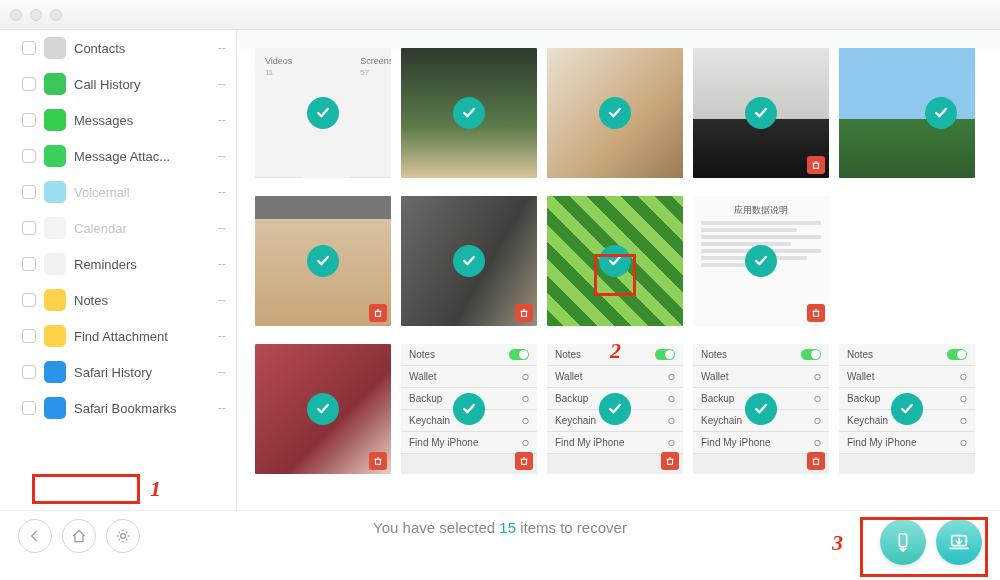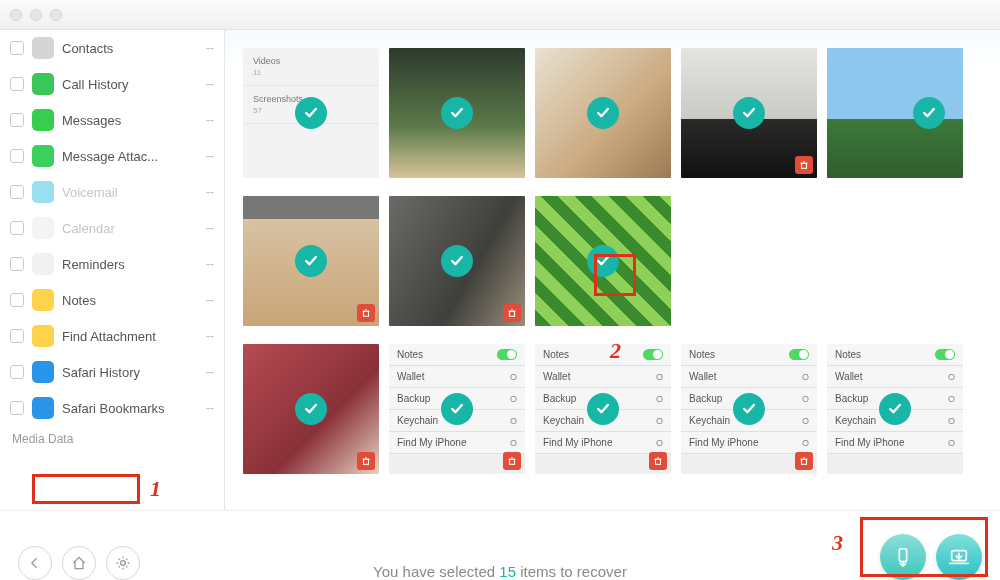--- a/index.html
+++ b/index.html
@@ -7,21 +7,21 @@
   body { background: #fff; position: relative; }
 
   
   .titlebar { height: 30px; background: linear-gradient(#fbfbfb,#f0f0f0); border-bottom:1px solid #e4e4e4; display:flex; align-items:center; padding-left:10px; }
   .traffic { display:flex; gap:8px; }
   .dot { width:12px; height:12px; border-radius:50%; background:#e6e6e6; border:1px solid #d5d5d5; }
 
   .main { display:flex; height: 480px; }
 
   
-  .sidebar { width: 225px; border-right:1px solid #e6e6e6; background:#fff; overflow:hidden; font-size:13px; color:#555;}
+  .sidebar { width: 225px; border-right:1px solid #e6e6e6; background:#fff; overflow:hidden; font-size:13px; color:#555;margin-left:12px;}
   .section-label { padding:6px 12px 4px; font-size:12px; color:#9a9a9a;}
   .sb-item { display:flex; align-items:center; height:36px; padding:0 10px; position:relative;}
   .sb-item.dim { color:#c5c5c5;justify-content:flex-end; }
   .sb-check { width:14px; height:14px; border:1px solid #c9c9c9; border-radius:3px; margin-right:8px; flex:none;}
   .sb-icon { width:22px; height:22px; border-radius:5px; margin-right:8px; flex:none; display:flex; align-items:center; justify-content:center; color:#fff; font-weight:bold; font-size:12px;}
   .sb-label { flex:1; white-space:nowrap; overflow:hidden; text-overflow:ellipsis;}
   .sb-dash { color:#bbb; font-size:12px; margin-left:auto; padding-left:6px;}
   .sb-count { color:#666; font-size:13px; margin-left:auto; padding-left:6px;}
   .sb-item.sel { background:#e0f0f0; }
   .photos-wrap { position:relative; }
@@ -45,31 +45,31 @@
   .ph .trash path, .ph .trash rect{ fill:none; stroke:#fff; stroke-width:1.3; }
 
   
   .settings-thumb { background:#efefef; display:flex; flex-direction:column; font-size:10px; color:#555;}
   .settings-thumb .srow{ display:flex; align-items:center; justify-content:space-between; padding:5px 8px; border-bottom:1px solid #e0e0e0; background:#f6f6f6;}
   .settings-thumb .pill{ width:20px; height:11px; border-radius:6px; background:#4cd964; position:relative;}
   .settings-thumb .pill::after{content:""; position:absolute; right:1px; top:1px; width:9px; height:9px; border-radius:50%; background:#fff;}
   .settings-thumb .stat{ color:#888; font-size:9px;}
 
   
-  .syslist { background:#f3f3f3; display:flex; flex-direction:column; font-size:9px; color:#777;}
+  .syslist { background:#f3f3f3; display:flex; font-size:9px; color:#777;gap:48px;}
   .syslist .r{ padding:8px 10px; border-bottom:1px solid #e6e6e6;}
   .syslist .sub{ font-size:8px; color:#aaa; margin-top:2px;}
 
   
   .doc-thumb { background:#fafafa; padding:8px; font-size:7px; color:#999; line-height:1.4;}
   .doc-thumb .tt{ font-size:9px; color:#555; text-align:center; margin-bottom:4px;}
   .doc-thumb .ln{ height:4px; background:#e0e0e0; margin-bottom:3px; border-radius:1px;}
 
   
-  .footer { height:70px; border-top:1px solid #eee; display:flex; align-items:flex-end; padding:0 18px; position:relative;}
+  .footer { height:70px; border-top:1px solid #eee; display:flex; align-items:flex-start; padding:8px 18px; position:relative;}
   .circle-btn { width:34px; height:34px; border-radius:50%; border:1px solid #d7d7d7; background:#fff; display:flex; align-items:center; justify-content:center; margin-right:10px; color:#999;}
   .circle-btn svg{ width:16px; height:16px; stroke:#999; fill:none; stroke-width:1.6;}
   .status-text { position:absolute; left:50%; transform:translateX(-50%); font-size:15px; color:#8a8a8a;}
   .status-text .num{ color:#17b6a7;}
   .action-btns { margin-left:auto; display:flex; gap:10px;}
   .action-btn { width:46px; height:46px; border-radius:50%; display:flex; align-items:center; justify-content:center; box-shadow:0 2px 4px rgba(0,0,0,0.12);}
   .a-device { background:linear-gradient(180deg,#8be0da,#3bc6ba); }
   .a-comp   { background:linear-gradient(180deg,#7fe0d8,#28c1c6); }
   .action-btn svg{ width:22px; height:22px; stroke:#fff; fill:none; stroke-width:1.8; stroke-linecap:round; stroke-linejoin:round;}
 
@@ -152,21 +152,20 @@
           <span class="sb-label">Safari History</span>
           <span class="sb-dash">--</span>
         </div>
         <div class="sb-item">
           <span class="sb-check"></span>
           <span class="sb-icon" style="background:#2a94e8"></span>
           <span class="sb-label">Safari Bookmarks</span>
           <span class="sb-dash">--</span>
         </div>
       </div>
-    <div class="section-label">Media Data</div>
   </div>
 
   <div class="content">
 
     <div class="grid">
 
       <div class="row">
         <div class="ph syslist">
           <div class="r">
               <div>Videos</div>
@@ -242,20 +241,41 @@
               <svg viewBox="0 0 12 12">
                 <rect x="3" y="4" width="6" height="6"></rect>
                 <path d="M2 4 H10 M5 2 H7"></path>
               </svg>
             </span>
         </div>
         <div class="ph" style="background:repeating-linear-gradient(45deg,#3a8a2e 0 12px,#8fd05a 12px 24px)">
           <span class="chk">
               <svg viewBox="0 0 20 20">
                 <path d="M4 10 L8 14 L16 5"></path>
+              </svg>
+            </span>
+        </div>
+        <div class="ph doc-thumb">
+          <div class="tt">应用数据说明</div>
+          <div class="ln"></div>
+            <div class="ln" style="width:80%"></div>
+            <div class="ln"></div>
+            <div class="ln" style="width:75%"></div>
+            <div class="ln"></div>
+            <div class="ln" style="width:88%"></div>
+            <div class="ln" style="width:55%"></div>
+          <span class="chk">
+              <svg viewBox="0 0 20 20">
+                <path d="M4 10 L8 14 L16 5"></path>
+              </svg>
+            </span>
+          <span class="trash">
+              <svg viewBox="0 0 12 12">
+                <rect x="3" y="4" width="6" height="6"></rect>
+                <path d="M2 4 H10 M5 2 H7"></path>
               </svg>
             </span>
         </div>
       </div>
 
       <div class="row">
         <div class="ph" style="background:linear-gradient(135deg,#b64b52,#8a3038 60%,#e8d2c2)">
           <span class="chk">
               <svg viewBox="0 0 20 20">
                 <path d="M4 10 L8 14 L16 5"></path>

